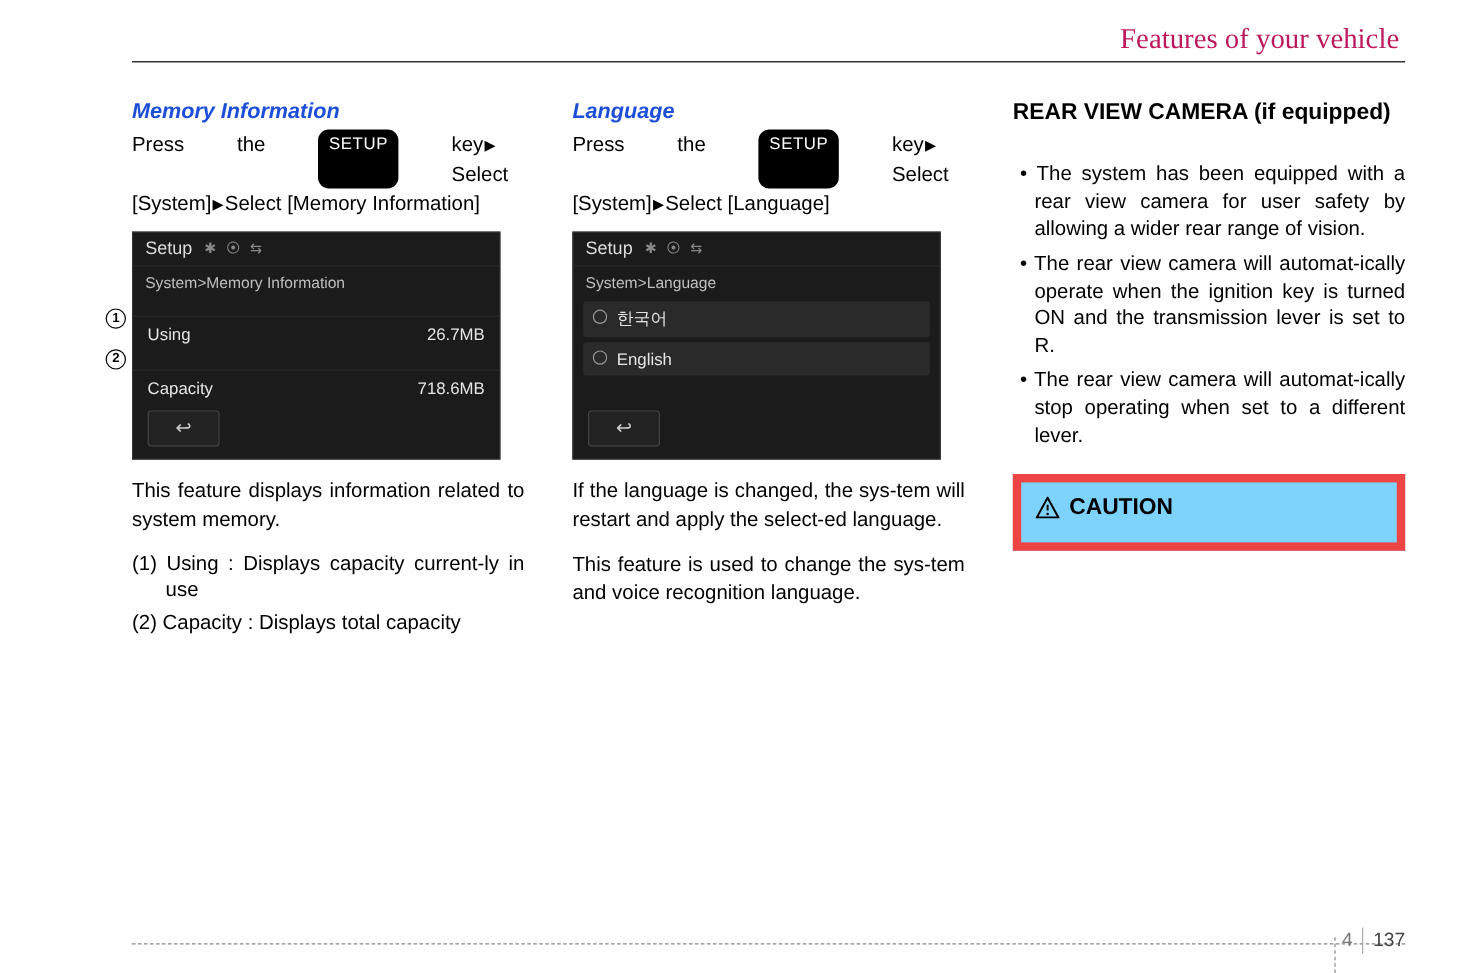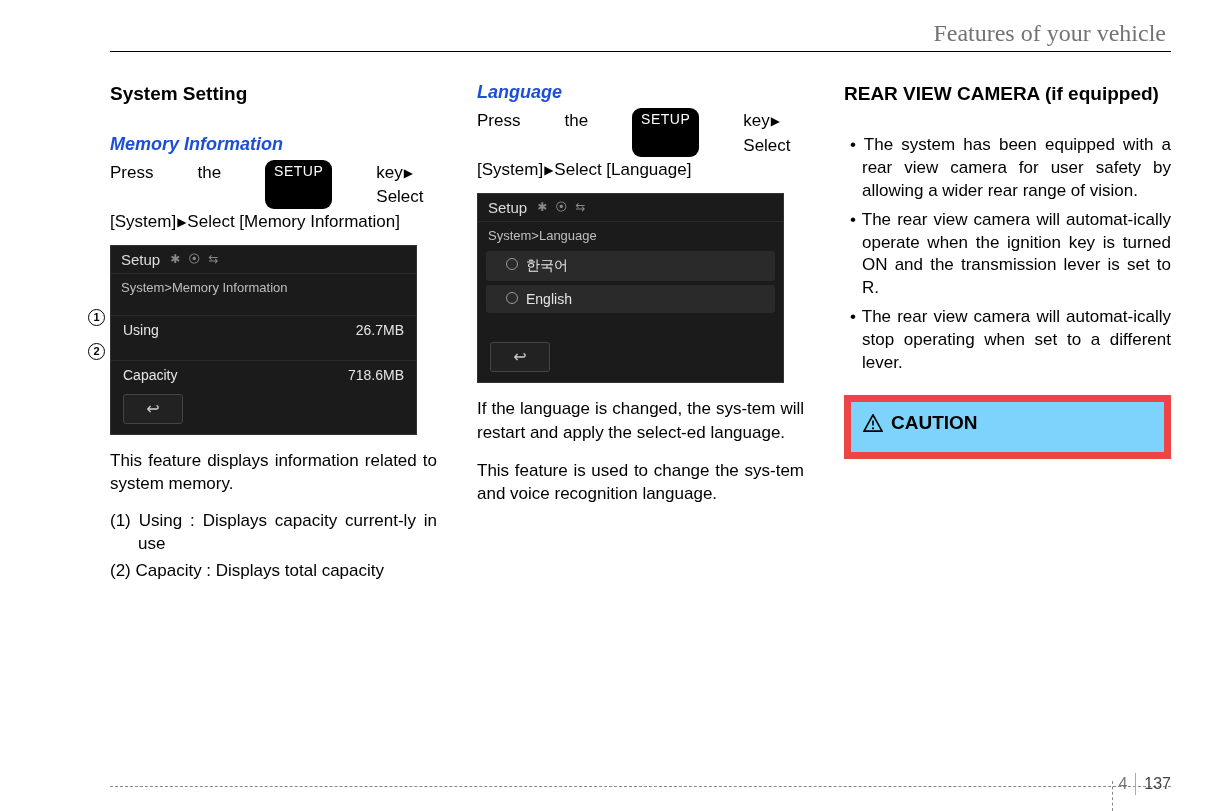--- a/index.html
+++ b/index.html
@@ -1,37 +1,37 @@
 <!DOCTYPE html>
 <html><head>
 <meta charset="utf-8">
 <style>
   * { box-sizing: border-box; margin: 0; padding: 0; }
   html, body { width: 1221px; height: 811px; background: #fff; font-family: Arial, Helvetica, sans-serif; color: #000; }
   .page { width: 1221px; height: 811px; position: relative; padding: 20px 50px 30px 110px; }
-  .chapter-title { text-align: right; font-family: Georgia, 'Times New Roman', serif; color: #737373; font-size: 24px; padding-right: 5px; margin-bottom: 4px; }
+  .chapter-title { text-align: right; font-family: Georgia, 'Times New Roman', serif; color: #be185d; font-size: 24px; padding-right: 5px; margin-bottom: 4px; }
   .hr { border: none; border-top: 1.5px solid #000; width: 100%; margin-bottom: 30px; }
   .columns { display: flex; gap: 40px; }
   .col { flex: 1 1 0; min-width: 0; }
 
   .h-main { font-size: 19px; font-weight: bold; margin-bottom: 28px; line-height: 1.25; }
   .h-sub-it { font-size: 18px; font-weight: bold; font-style: italic; color: #1d4ed8; margin-bottom: 6px; }
 
   .instr { font-size: 17px; line-height: 1.45; margin-bottom: 10px; }
   .instr-row1 { display: flex; justify-content: space-between; width: 100%; gap: 44px; }
   .setup-key { background: #000; color: #fff; border-radius: 9px; padding: 1px 9px; font-size: 14px; letter-spacing: 0.5px; display: inline-block; position: relative; top: -1px; }
   .tri { display: inline-block; font-size: 12px; position: relative; top: -1px; margin: 0 1px; }
 
   .shot-wrap { position: relative; margin: 10px 0 14px 0; }
   .shot { background: #1b1b1b; border: 1px solid #333; width: 307px; height: 190px; position: relative; overflow: hidden; }
   .shot-topbar { height: 28px; display: flex; align-items: center; padding: 0 10px; gap: 10px; color: #ddd; font-family: "Segoe UI", Arial, sans-serif; font-size: 15px; border-bottom: 1px solid #2a2a2a; }
   .shot-icons { display: flex; gap: 8px; color: #888; font-size: 12px; }
   .shot-crumb { color: #bfbfbf; font-size: 13px; padding: 6px 10px 4px 10px; }
   .shot-row { display: flex; justify-content: space-between; align-items: center; color: #e5e5e5; font-size: 14px; padding: 6px 12px; border-top: 1px solid #2a2a2a; margin-top: 16px; }
-  .shot-row.hl { background: #2a2a2a; border-radius: 3px; margin: 4px 8px; padding: 6px 20px; border-top: none; }
+  .shot-row.hl { background: #2a2a2a; border-radius: 3px; margin: 4px 8px; padding: 6px 8px; border-top: none; }
   .shot-radio { width: 12px; height: 12px; border: 1px solid #999; border-radius: 50%; margin-right: 8px; display: inline-block; }
   .shot-back { position: absolute; left: 12px; bottom: 10px; width: 60px; height: 30px; border: 1px solid #444; border-radius: 3px; background: #222; color: #ccc; display: flex; align-items: center; justify-content: center; font-size: 16px; }
 
   .callout { position: absolute; left: -22px; width: 17px; height: 17px; border: 1.3px solid #000; border-radius: 50%; background: #fff; font-size: 11px; font-weight: bold; display: flex; align-items: center; justify-content: center; }
 
   .body-txt { font-size: 17px; line-height: 1.4; margin-bottom: 14px; text-align: justify; }
   .li-txt { font-size: 17px; line-height: 1.35; margin-bottom: 4px; padding-left: 28px; text-indent: -28px; text-align: justify; }
 
   .bullets { list-style: none; padding: 0; margin: 0 0 20px 0; }
   .bullets li { font-size: 17px; line-height: 1.35; margin-bottom: 6px; padding-left: 18px; text-indent: -12px; text-align: justify; }
@@ -52,21 +52,20 @@
 </head>
 <body>
 
 <div class="page">
   <div class="chapter-title">Features of your vehicle</div>
   <hr class="hr">
 
   <div class="columns">
 
     <div class="col">
-      <div class="h-main">System Setting</div>
       <div class="h-sub-it">Memory Information</div>
 
       <div class="instr">
         <div class="instr-row1">
           <span>Press</span>
           <span>the</span>
           <span class="setup-key">SETUP</span>
           <span><span>key</span><span class="tri">▶</span><span>Select</span></span>
         </div>
         <div>

